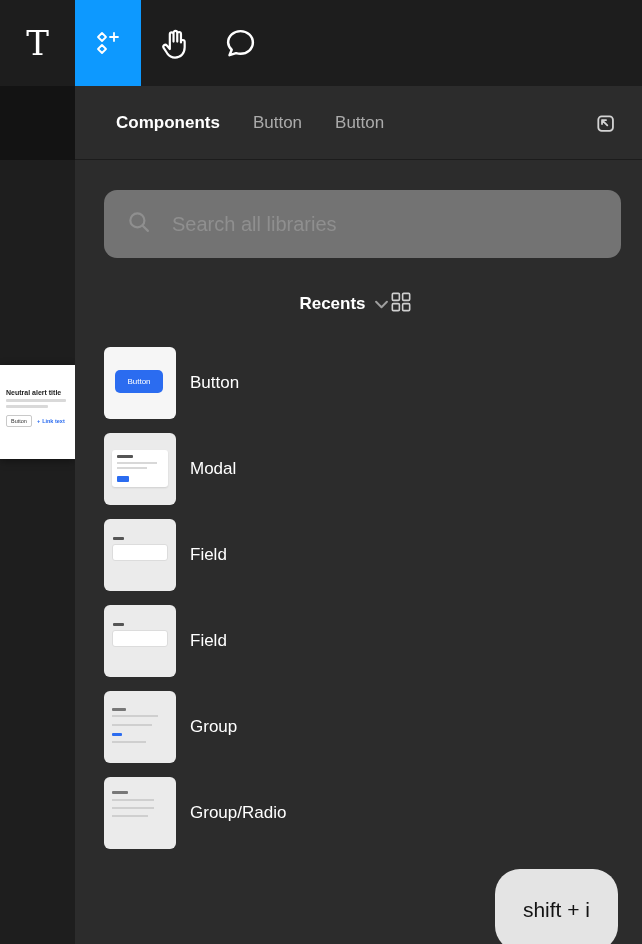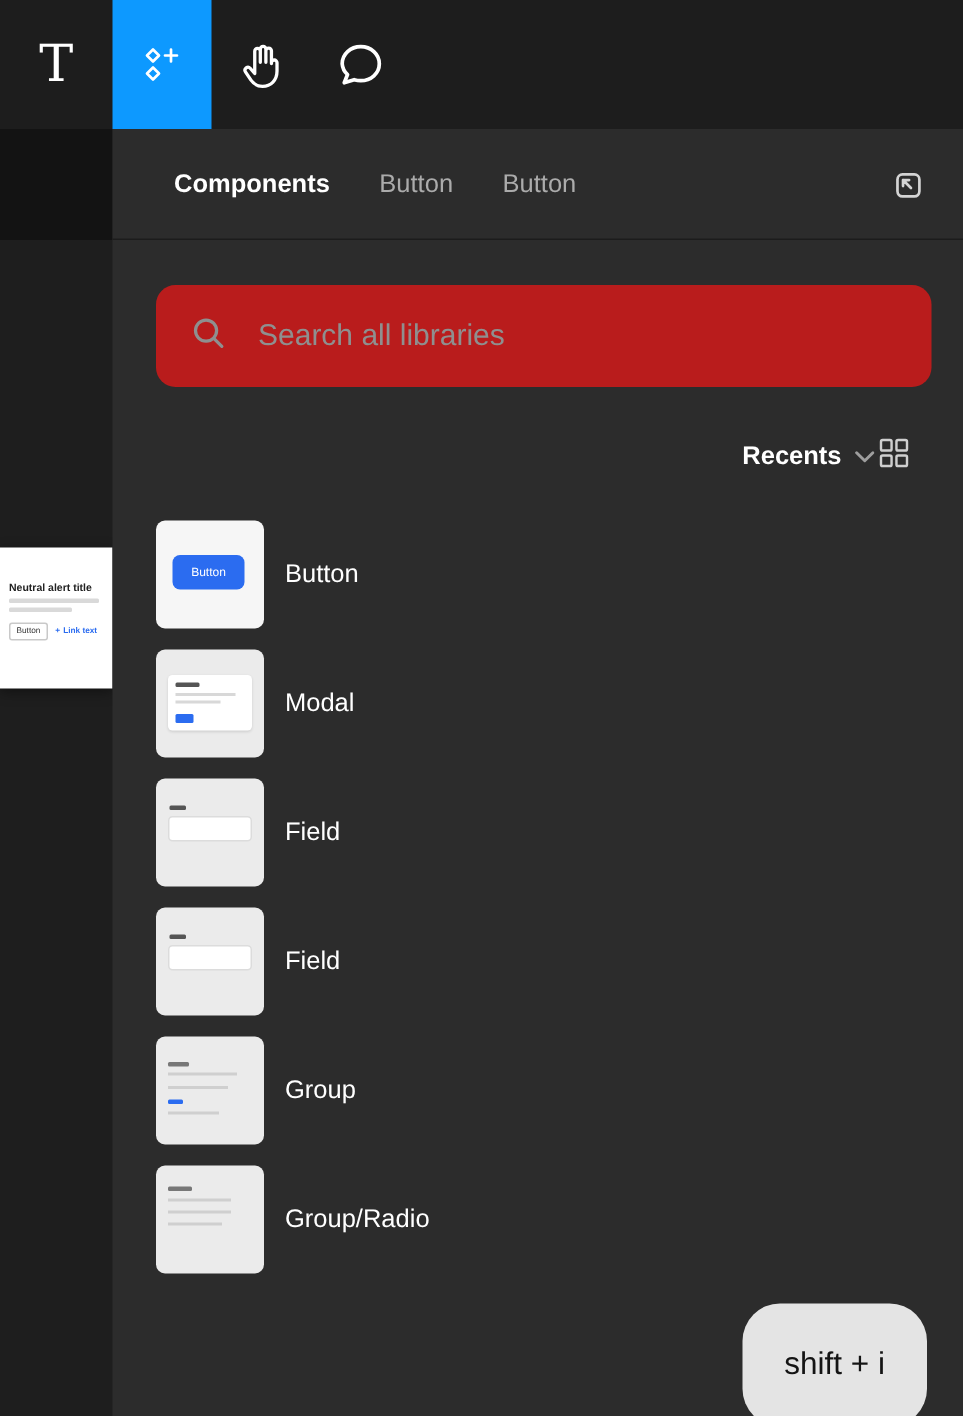--- a/index.html
+++ b/index.html
@@ -48,32 +48,32 @@
   .panel-header{
     height:74px;display:flex;align-items:center;
     padding:0 21px 0 29px;border-bottom:1px solid #1c1c1c;box-sizing:border-box;
   }
   .tabs{display:flex;align-items:center;gap:33px;}
   .tab{font-size:17px;color:#ababab;font-weight:400;cursor:pointer;white-space:nowrap;}
   .tab.active{color:#ffffff;font-weight:700;margin-left:12px;}
   .header-icon-btn{margin-left:auto;width:34px;height:34px;display:flex;align-items:center;justify-content:center;cursor:pointer;}
   
   .search{
-    position:absolute;left:29px;top:104px;width:517px;height:68px;background:#b91c1c;
+    position:absolute;left:29px;top:104px;width:517px;height:68px;background:#737373;
     border-radius:13px;display:flex;align-items:center;padding:6px 22px;box-sizing:border-box;gap:18px;
   }
   .search input{
     flex:1;background:transparent;border:none;outline:none;color:#ffffff;
     font-size:20px;font-family:"Liberation Sans", sans-serif;
   }
   .search input::placeholder{color:#8f8f8f;}
   
   .recents-row{
     position:absolute;left:29px;right:33px;top:202px;height:32px;
-    display:flex;align-items:center;justify-content:flex-end;
+    display:flex;align-items:center;justify-content:center;
   }
   .recents-title-wrap{display:flex;align-items:center;gap:9px;cursor:pointer;}
   .recents-title{font-size:17px;font-weight:700;color:#ffffff;}
   
   .comp-list{position:absolute;left:29px;top:261px;right:0;}
   .comp-item{display:flex;align-items:center;gap:14px;height:72px;margin-bottom:14px;cursor:pointer;}
   .thumb{
     width:72px;height:72px;border-radius:6px;background:#ebebeb;position:relative;overflow:hidden;flex:0 0 auto;
   }
   .thumb.light{background:#f6f6f6;}

